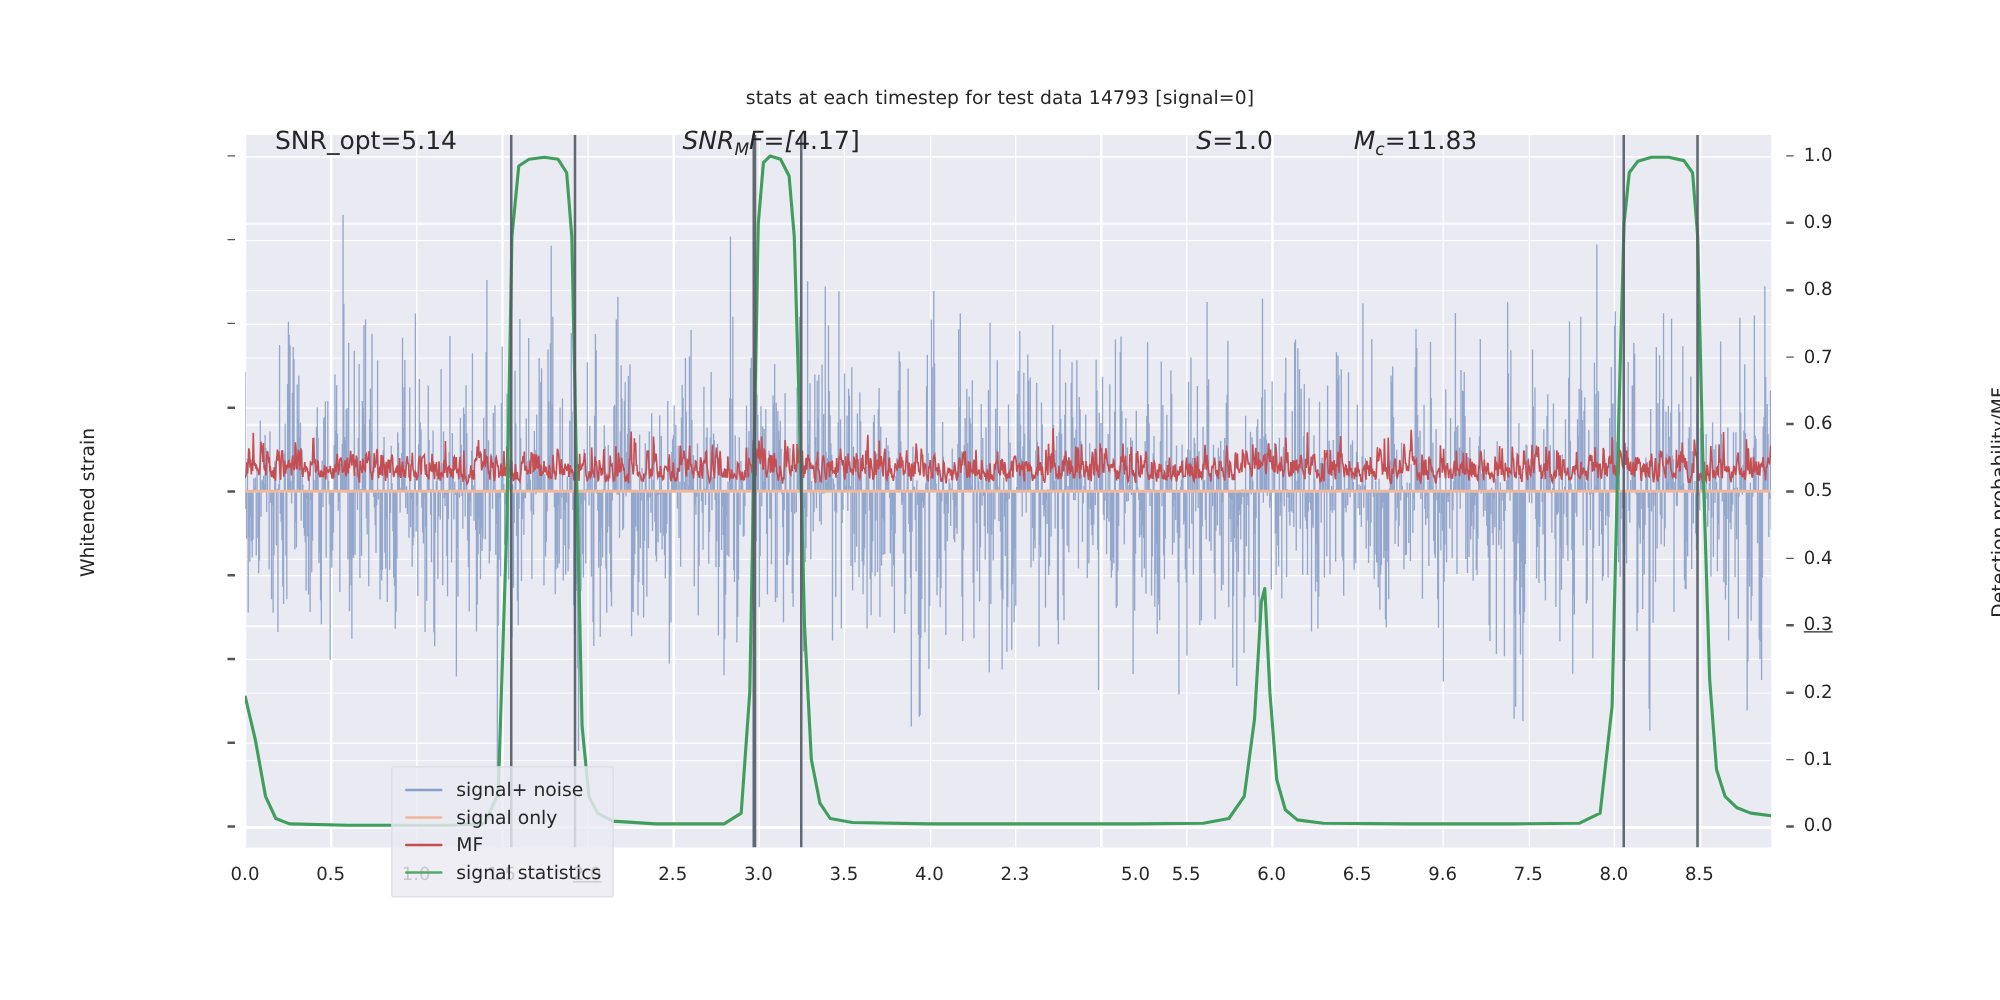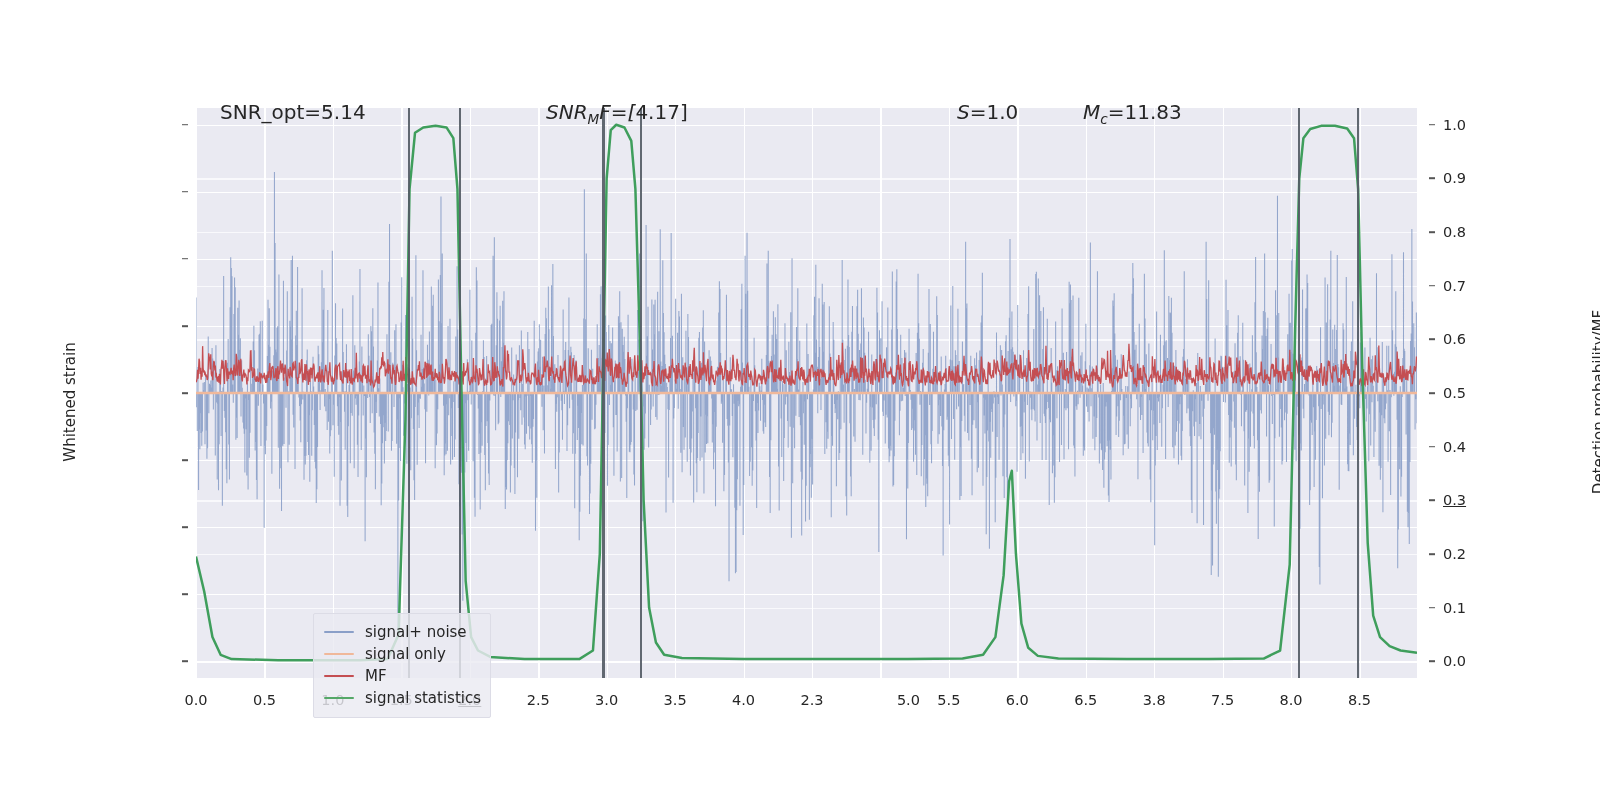--- a/index.html
+++ b/index.html
@@ -61,20 +61,21 @@
   .legend-text{font-size:15px;color:#262626;white-space:nowrap;}
 
   
   svg{display:block;}
 </style>
 </head>
 <body>
 
 <div id="figure">
 
+  <div id="chart-title">stats at each timestep for test data 14793 [signal=0]</div>
 
   <div id="plot-area">
     <div id="grid-layer">
         <div class="gridline gl-h" style="top: 16.7647px;"></div>
         <div class="gridline gl-h" style="top: 83.8235px;"></div>
         <div class="gridline gl-h" style="top: 150.882px;"></div>
         <div class="gridline gl-h" style="top: 217.941px;"></div>
         <div class="gridline gl-h" style="top: 285px;"></div>
         <div class="gridline gl-h" style="top: 352.059px;"></div>
         <div class="gridline gl-h" style="top: 419.118px;"></div>
@@ -167,21 +168,21 @@
       <div class="tick-label xtick" style="left: 469.767px; text-decoration: underline;">2.0</div>
       <div class="tick-label xtick" style="left: 538.209px;">2.5</div>
       <div class="tick-label xtick" style="left: 606.65px;">3.0</div>
       <div class="tick-label xtick" style="left: 675.092px;">3.5</div>
       <div class="tick-label xtick" style="left: 743.534px;">4.0</div>
       <div class="tick-label xtick" style="left: 811.975px;">2.3</div>
       <div class="tick-label xtick" style="left: 880.417px; margin-left: 28px;">5.0</div>
       <div class="tick-label xtick" style="left: 948.859px;">5.5</div>
       <div class="tick-label xtick" style="left: 1017.3px;">6.0</div>
       <div class="tick-label xtick" style="left: 1085.74px;">6.5</div>
-      <div class="tick-label xtick" style="left: 1154.18px;">3.8</div>
+      <div class="tick-label xtick" style="left: 1154.18px;">9.6</div>
       <div class="tick-label xtick" style="left: 1222.63px;">7.5</div>
       <div class="tick-label xtick" style="left: 1291.07px;">8.0</div>
       <div class="tick-label xtick" style="left: 1359.51px;">8.5</div>
     </div>
 
   <div id="ylabel-left">Whitened strain</div>
   <div id="ylabel-right">Detection probability/MF</div>
 
   <div id="annot-layer">
       <div class="annot" style="left: 220px;"><span>SNR_opt=5.14</span></div>

